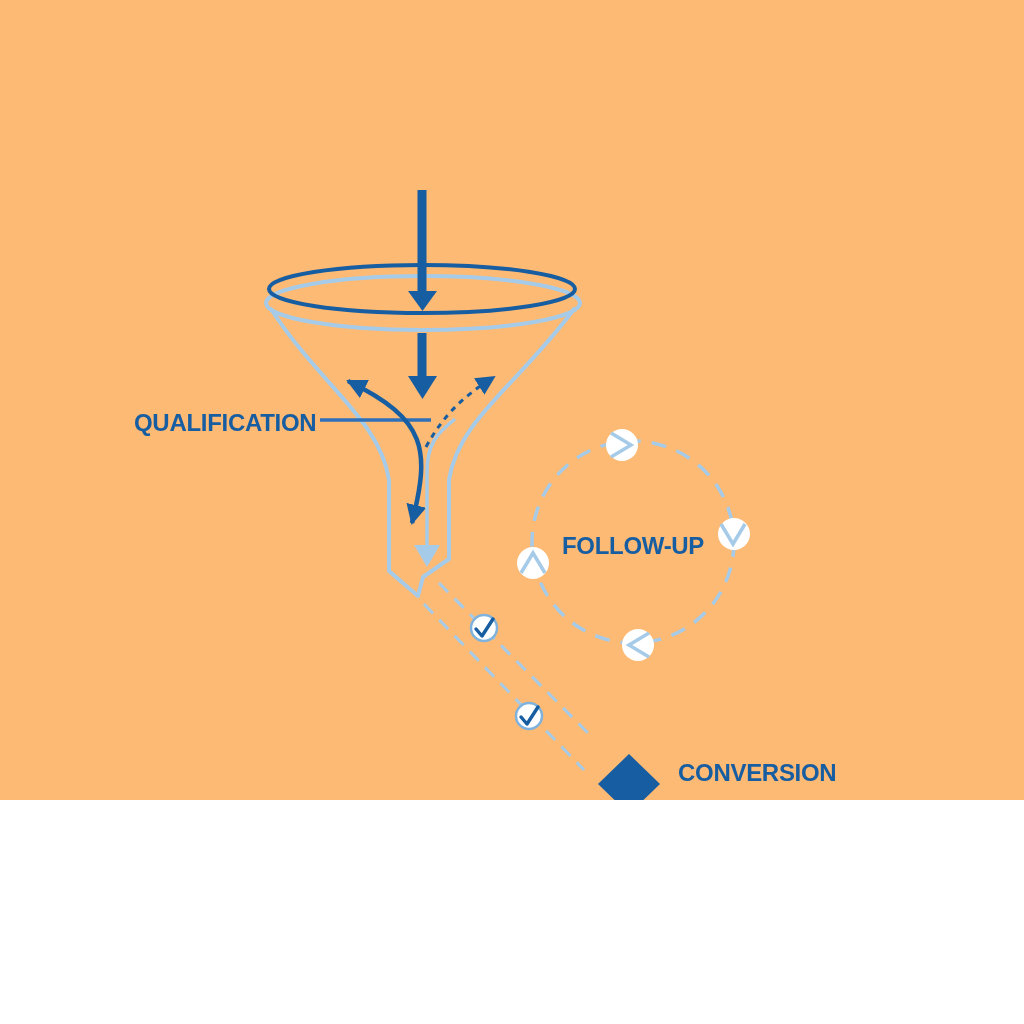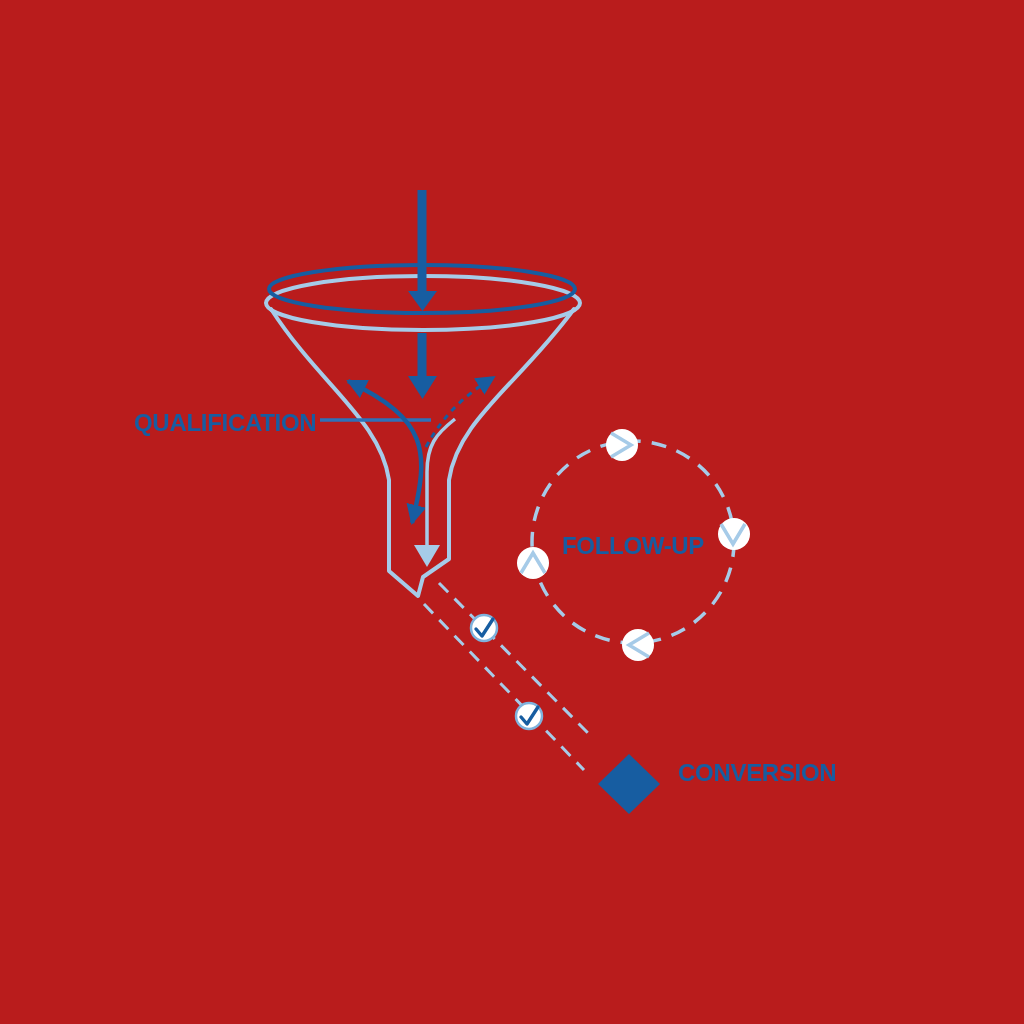--- a/index.html
+++ b/index.html
@@ -1,19 +1,19 @@
 <!DOCTYPE html>
 <html><head>
 <meta charset="utf-8">
 <style>
   html,body{margin:0;padding:0;background:#ffffff;}
   .canvas{
     position:relative;
-    width:1024px;height:1024px;
-    background:#b91c1c;
+    width:1024px;height:800px;
+    background:#fdba74;
     overflow:hidden;
     font-family:"Liberation Sans", sans-serif;
   }
   svg{position:absolute;left:0;top:0;}
   .lbl{
     font-family:"Liberation Sans", sans-serif;
     font-weight:700;
     font-size:24px;
     letter-spacing:-0.3px;
     fill:#175da1;

